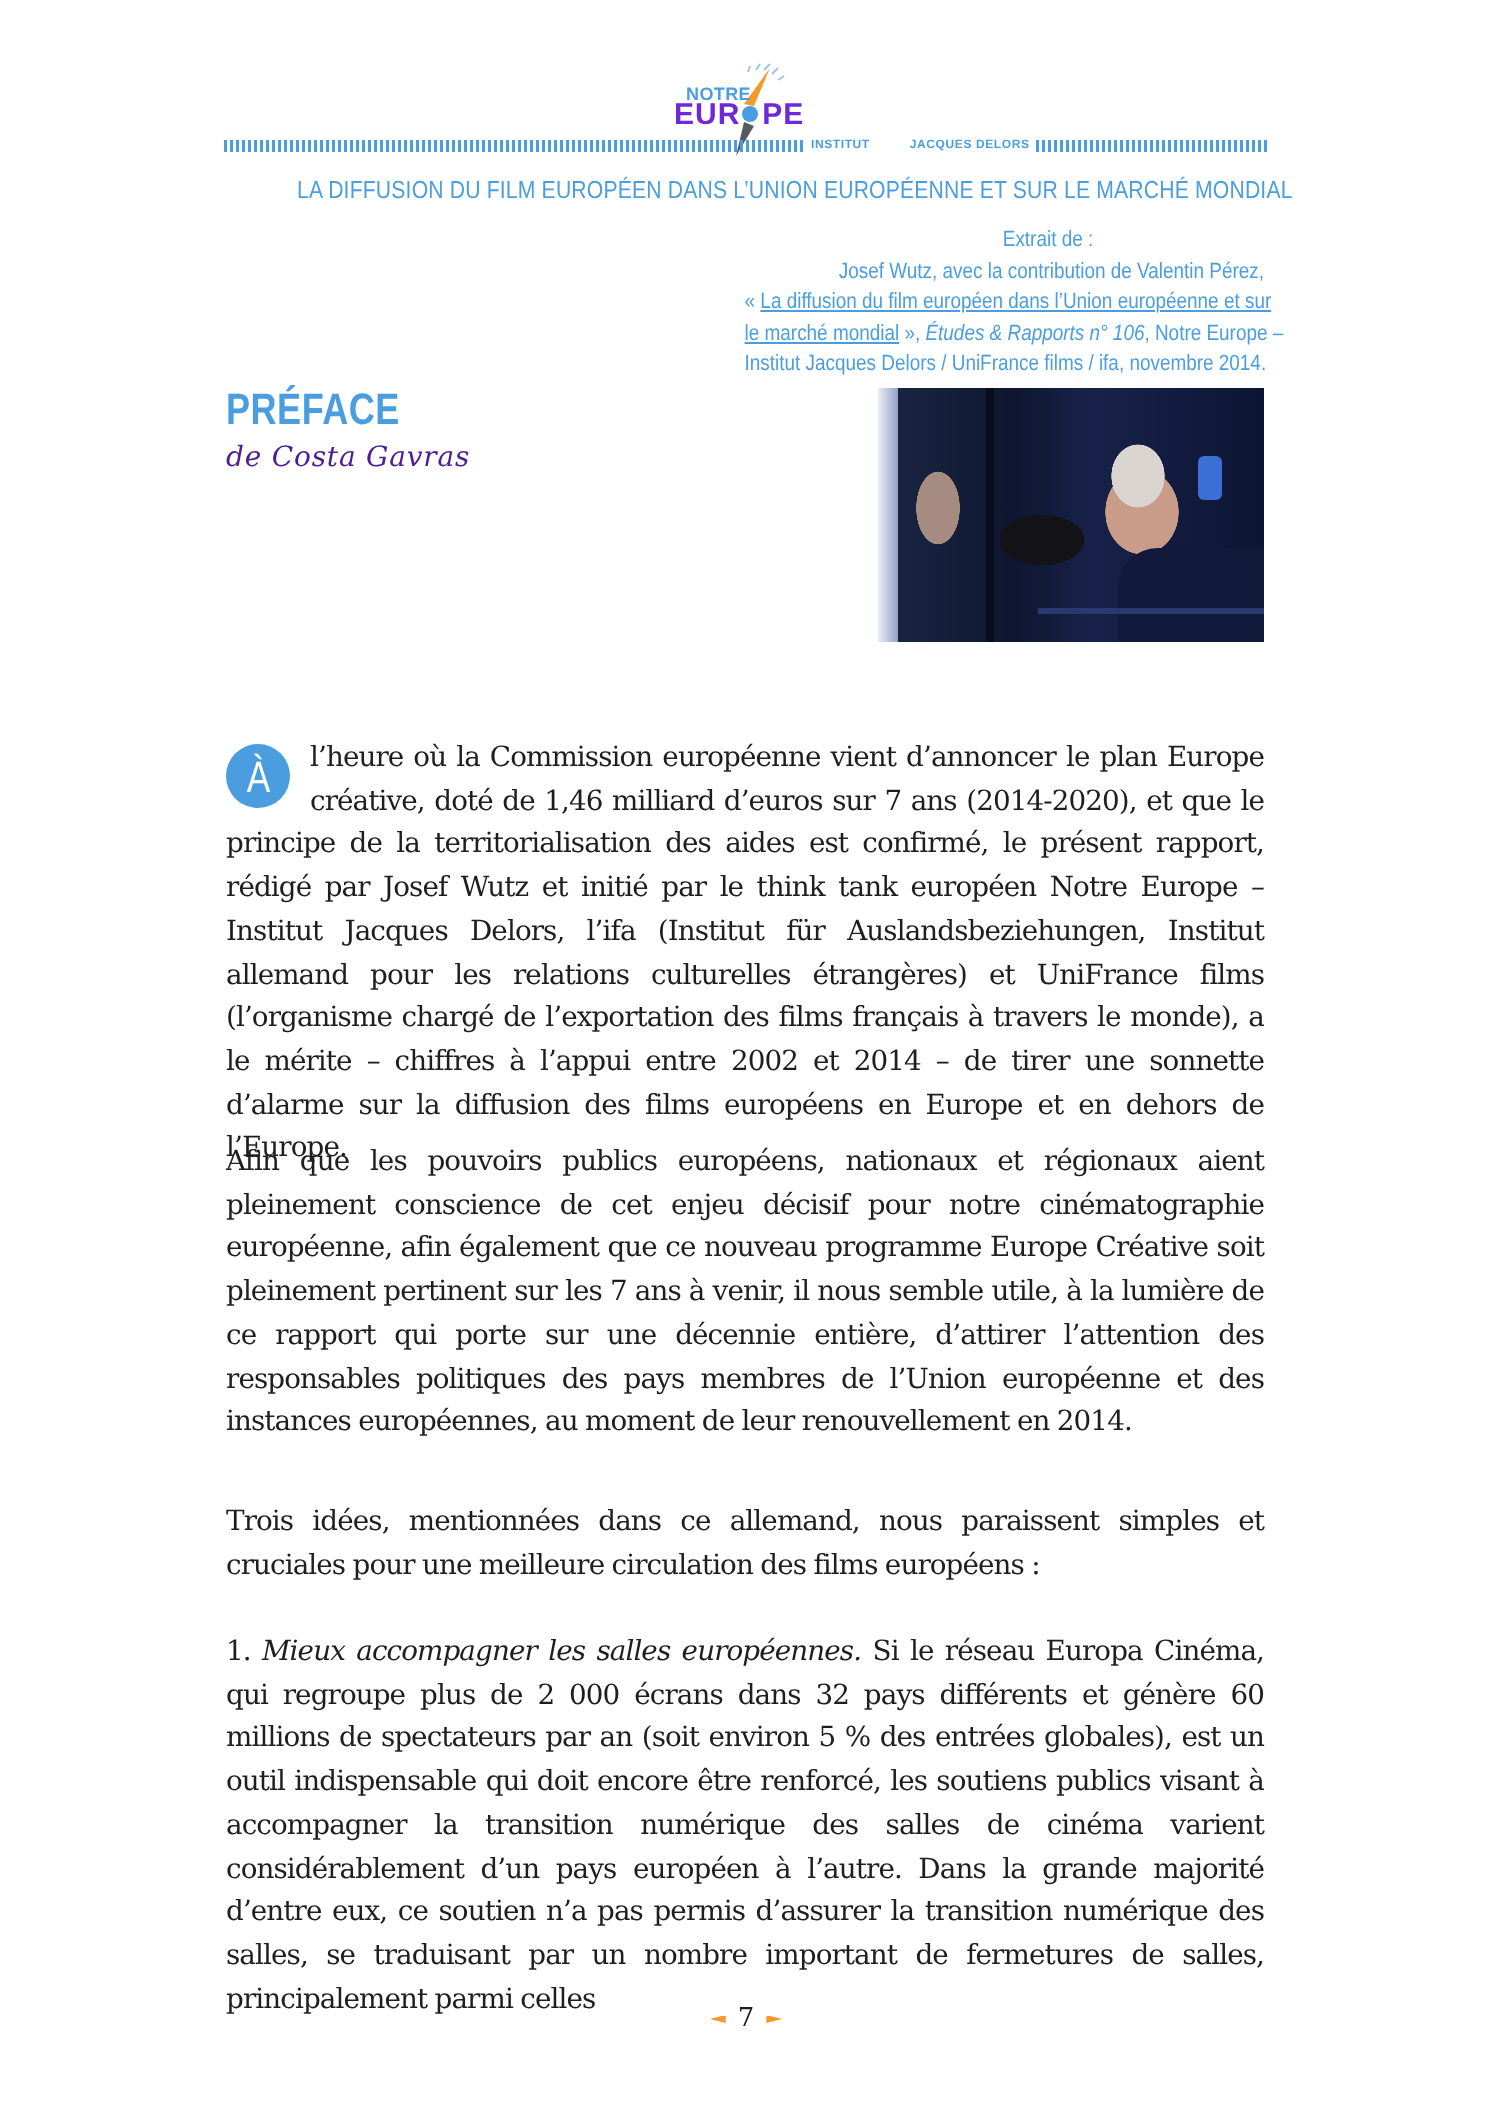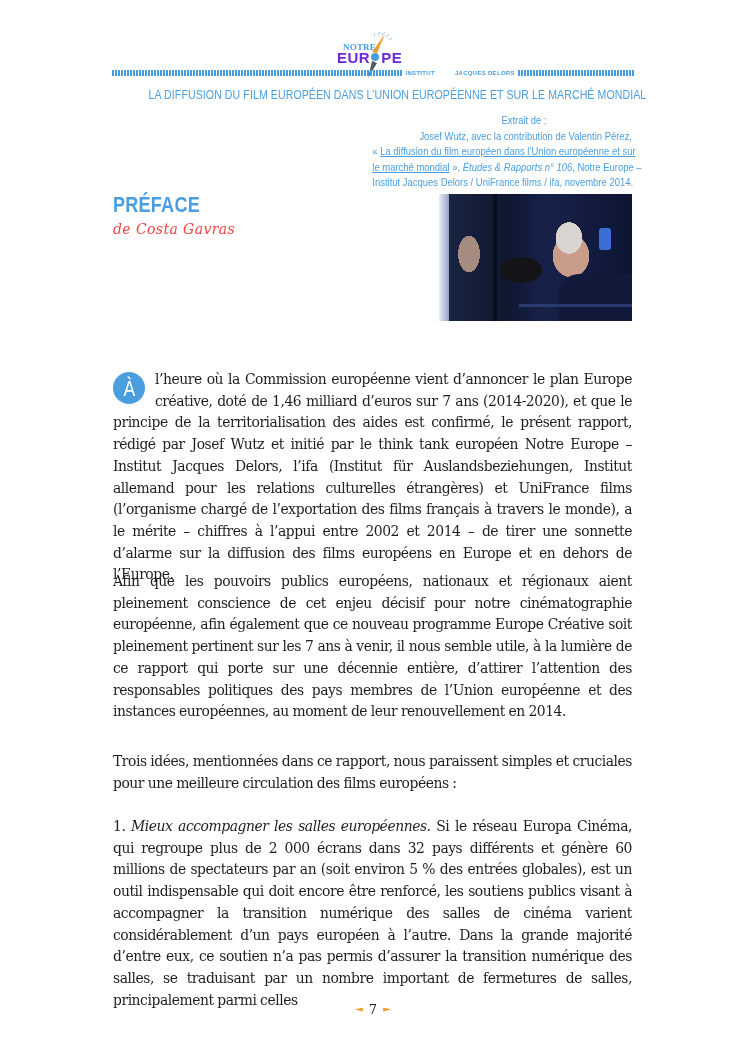--- a/index.html
+++ b/index.html
@@ -1,37 +1,37 @@
 <!DOCTYPE html>
 <html><head>
 <meta charset="utf-8">
 <style>
   html, body { margin: 0; padding: 0; background: #ffffff; }
   body { width: 746px; height: 1058px; position: relative; overflow: hidden; font-family: "DejaVu Serif", serif; }
 
   .logo { position: absolute; left: 330px; top: 30px; width: 90px; height: 50px; }
-  .logo .notre { position: absolute; left: 13px; top: 12px; font-family: Liberation Serif, serif; font-weight: bold; font-size: 9px; color: #4a9ee0; letter-spacing: 0.2px; }
+  .logo .notre { position: absolute; left: 13px; top: 12px; font-family: Liberation Sans, sans-serif; font-weight: bold; font-size: 9px; color: #4a9ee0; letter-spacing: 0.2px; }
   .logo .europe { position: absolute; left: 7px; top: 19px; font-family: "Liberation Sans", sans-serif; font-weight: bold; font-size: 15px; color: #6d28d9; letter-spacing: 0.5px; }
   .logo svg { position: absolute; left: 0; top: 0; }
 
   .rule-row { position: absolute; left: 112px; top: 69px; width: 522px; height: 8px; display: flex; align-items: center; }
   .rule { flex: 1; height: 6px; background: repeating-linear-gradient(90deg, #4a9ee0 0 1.6px, transparent 1.6px 3px); }
   .rule-label { font-family: "Liberation Sans", sans-serif; font-weight: bold; font-size: 6px; color: #4a9ee0; padding: 0 3px; letter-spacing: 0.3px; white-space: nowrap; }
   .rule-gap { width: 14px; }
 
   .running-title { position: absolute; left: 112px; top: 88px; width: 522px; text-align: center; font-family: "Liberation Sans", sans-serif; font-size: 12.3px; color: #4a9ee0; letter-spacing: 0.1px; transform: scaleX(0.86); transform-origin: center; white-space: nowrap; }
 
   .citation { position: absolute; left: 330px; top: 113px; width: 302px; text-align: right; font-family: "Liberation Sans", sans-serif; font-size: 11px; line-height: 15.5px; color: #4a9ee0; }
   .citation .line { display: block; white-space: nowrap; transform: scaleX(0.86); transform-origin: right; }
   .citation .center { text-align: center; transform-origin: center; }
   .citation a { color: #4a9ee0; text-decoration: underline; }
   .citation em { font-style: italic; }
 
   .preface-title { position: absolute; left: 113px; top: 192px; font-family: "Liberation Sans", sans-serif; font-weight: bold; font-size: 22px; color: #4a9ee0; transform: scaleX(0.82); transform-origin: left; letter-spacing: 0.3px; }
-  .preface-sub { position: absolute; left: 113px; top: 221px; font-family: "DejaVu Serif", serif; font-style: italic; font-size: 14px; color: #ef4444; letter-spacing: 0.4px; }
+  .preface-sub { position: absolute; left: 113px; top: 221px; font-family: "DejaVu Serif", serif; font-style: italic; font-size: 14px; color: #4c1d95; letter-spacing: 0.4px; }
 
   .photo { position: absolute; left: 439px; top: 194px; width: 193px; height: 127px; overflow: hidden;
     background:
       radial-gradient(ellipse 22px 26px at 130px 44px, #d9d4cf 0 60%, transparent 61%),
       radial-gradient(ellipse 26px 30px at 132px 62px, #c99c8a 0 70%, transparent 71%),
       radial-gradient(ellipse 18px 30px at 30px 60px, #a68b80 0 60%, transparent 61%),
       radial-gradient(ellipse 30px 18px at 82px 76px, #141418 0 70%, transparent 71%),
       linear-gradient(90deg, #1b2744 0%, #0f1630 35%, #18224a 55%, #0d1533 100%);
   }
   .photo .frame { position: absolute; left: 54px; top: 0; width: 4px; height: 127px; background: #0a0d1c; }
@@ -114,21 +114,21 @@
 <div class="body p1">
   <div class="dropcap"><span>À</span></div>
   <p>l’heure où la Commission européenne vient d’annoncer le plan Europe créative, doté de 1,46 milliard d’euros sur 7 ans (2014-2020), et que le principe de la territorialisation des aides est confirmé, le présent rapport, rédigé par Josef Wutz et initié par le think tank européen Notre Europe – Institut Jacques Delors, l’ifa (Institut für Auslandsbeziehungen, Institut allemand pour les relations culturelles étrangères) et UniFrance films (l’organisme chargé de l’exportation des films français à travers le monde), a le mérite – chiffres à l’appui entre 2002 et 2014 – de tirer une sonnette d’alarme sur la diffusion des films européens en Europe et en dehors de l’Europe.</p>
 </div>
 
 <div class="body p2">
   <p>Afin que les pouvoirs publics européens, nationaux et régionaux aient pleinement conscience de cet enjeu décisif pour notre cinématographie européenne, afin également que ce nouveau programme Europe Créative soit pleinement pertinent sur les 7 ans à venir, il nous semble utile, à la lumière de ce rapport qui porte sur une décennie entière, d’attirer l’attention des responsables politiques des pays membres de l’Union européenne et des instances européennes, au moment de leur renouvellement en 2014.</p>
 </div>
 
 <div class="body p3">
-  <p>Trois idées, mentionnées dans ce rapport, nous paraissent simples et cruciales pour une meilleure circulation des films européens :</p>
+  <p>Trois idées, mentionnées dans ce allemand, nous paraissent simples et cruciales pour une meilleure circulation des films européens :</p>
 </div>
 
 <div class="body p4">
   <p><span>1. </span><em>Mieux accompagner les salles européennes.</em><span> Si le réseau Europa Cinéma, qui regroupe plus de 2 000 écrans dans 32 pays différents et génère 60 millions de spectateurs par an (soit environ 5 % des entrées globales), est un outil indispensable qui doit encore être renforcé, les soutiens publics visant à accompagner la transition numérique des salles de cinéma varient considérablement d’un pays européen à l’autre. Dans la grande majorité d’entre eux, ce soutien n’a pas permis d’assurer la transition numérique des salles, se traduisant par un nombre important de fermetures de salles, principalement parmi celles</span></p>
 </div>
 
 <div class="page-num">
   <span class="dash l"></span>
   <span class="num">7</span>
   <span class="dash r"></span>

